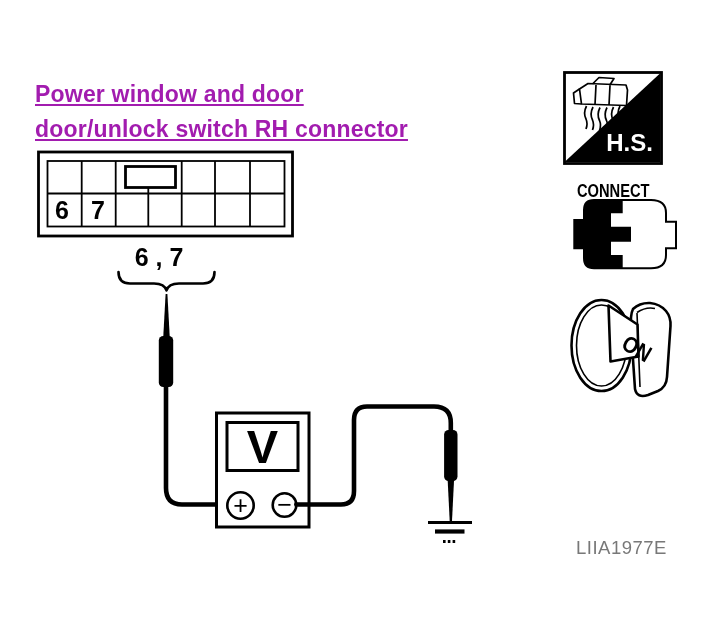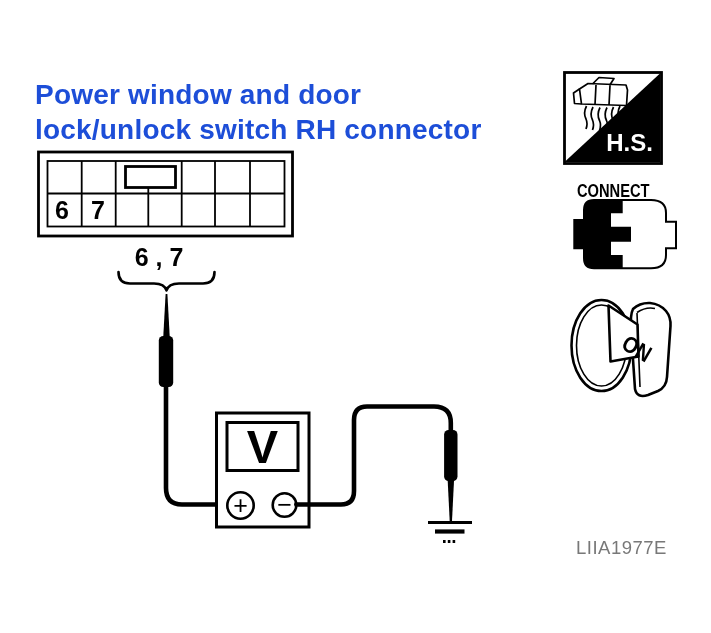--- a/index.html
+++ b/index.html
@@ -9,26 +9,27 @@
     width: 711px;
     height: 633px;
     background: #ffffff;
     font-family: "Liberation Sans", "DejaVu Sans", sans-serif;
     overflow: hidden;
   }
   .title {
     position: absolute;
     left: 35px;
     top: 77px;
-    font-size: 28px;
+    font-size: 23px;
     font-weight: bold;
     line-height: 35px;
-    color: #1d4ed8;
+    color: #a21caf;
     letter-spacing: 0.2px;
     white-space: nowrap;
+    text-decoration: underline;
   }
   .diagram-svg {
     position: absolute;
     left: 0; top: 0;
     width: 711px; height: 633px;
   }
   .connect-label-wrap {
     position: absolute;
     left: 570px;
     top: 181px;
@@ -56,21 +57,21 @@
   }
   svg text { font-family: "Liberation Sans", "DejaVu Sans", sans-serif; }
 </style>
 </head>
 <body>
 
 <div class="canvas">
 
   <div class="title">
     <div>Power window and door</div>
-    <div>lock/unlock switch RH connector</div>
+    <div>door/unlock switch RH connector</div>
   </div>
 
   <svg class="diagram-svg" viewBox="0 0 711 633">
 
     <g stroke="#000" fill="none">
       <rect x="38.5" y="152" width="254" height="84" stroke-width="2.8" fill="#fff"></rect>
       <rect x="47.5" y="161" width="237" height="65.5" stroke-width="1.8"></rect>
       <g stroke-width="1.8">
 
         <path d="M47.5,193.5 H284.5"></path>

